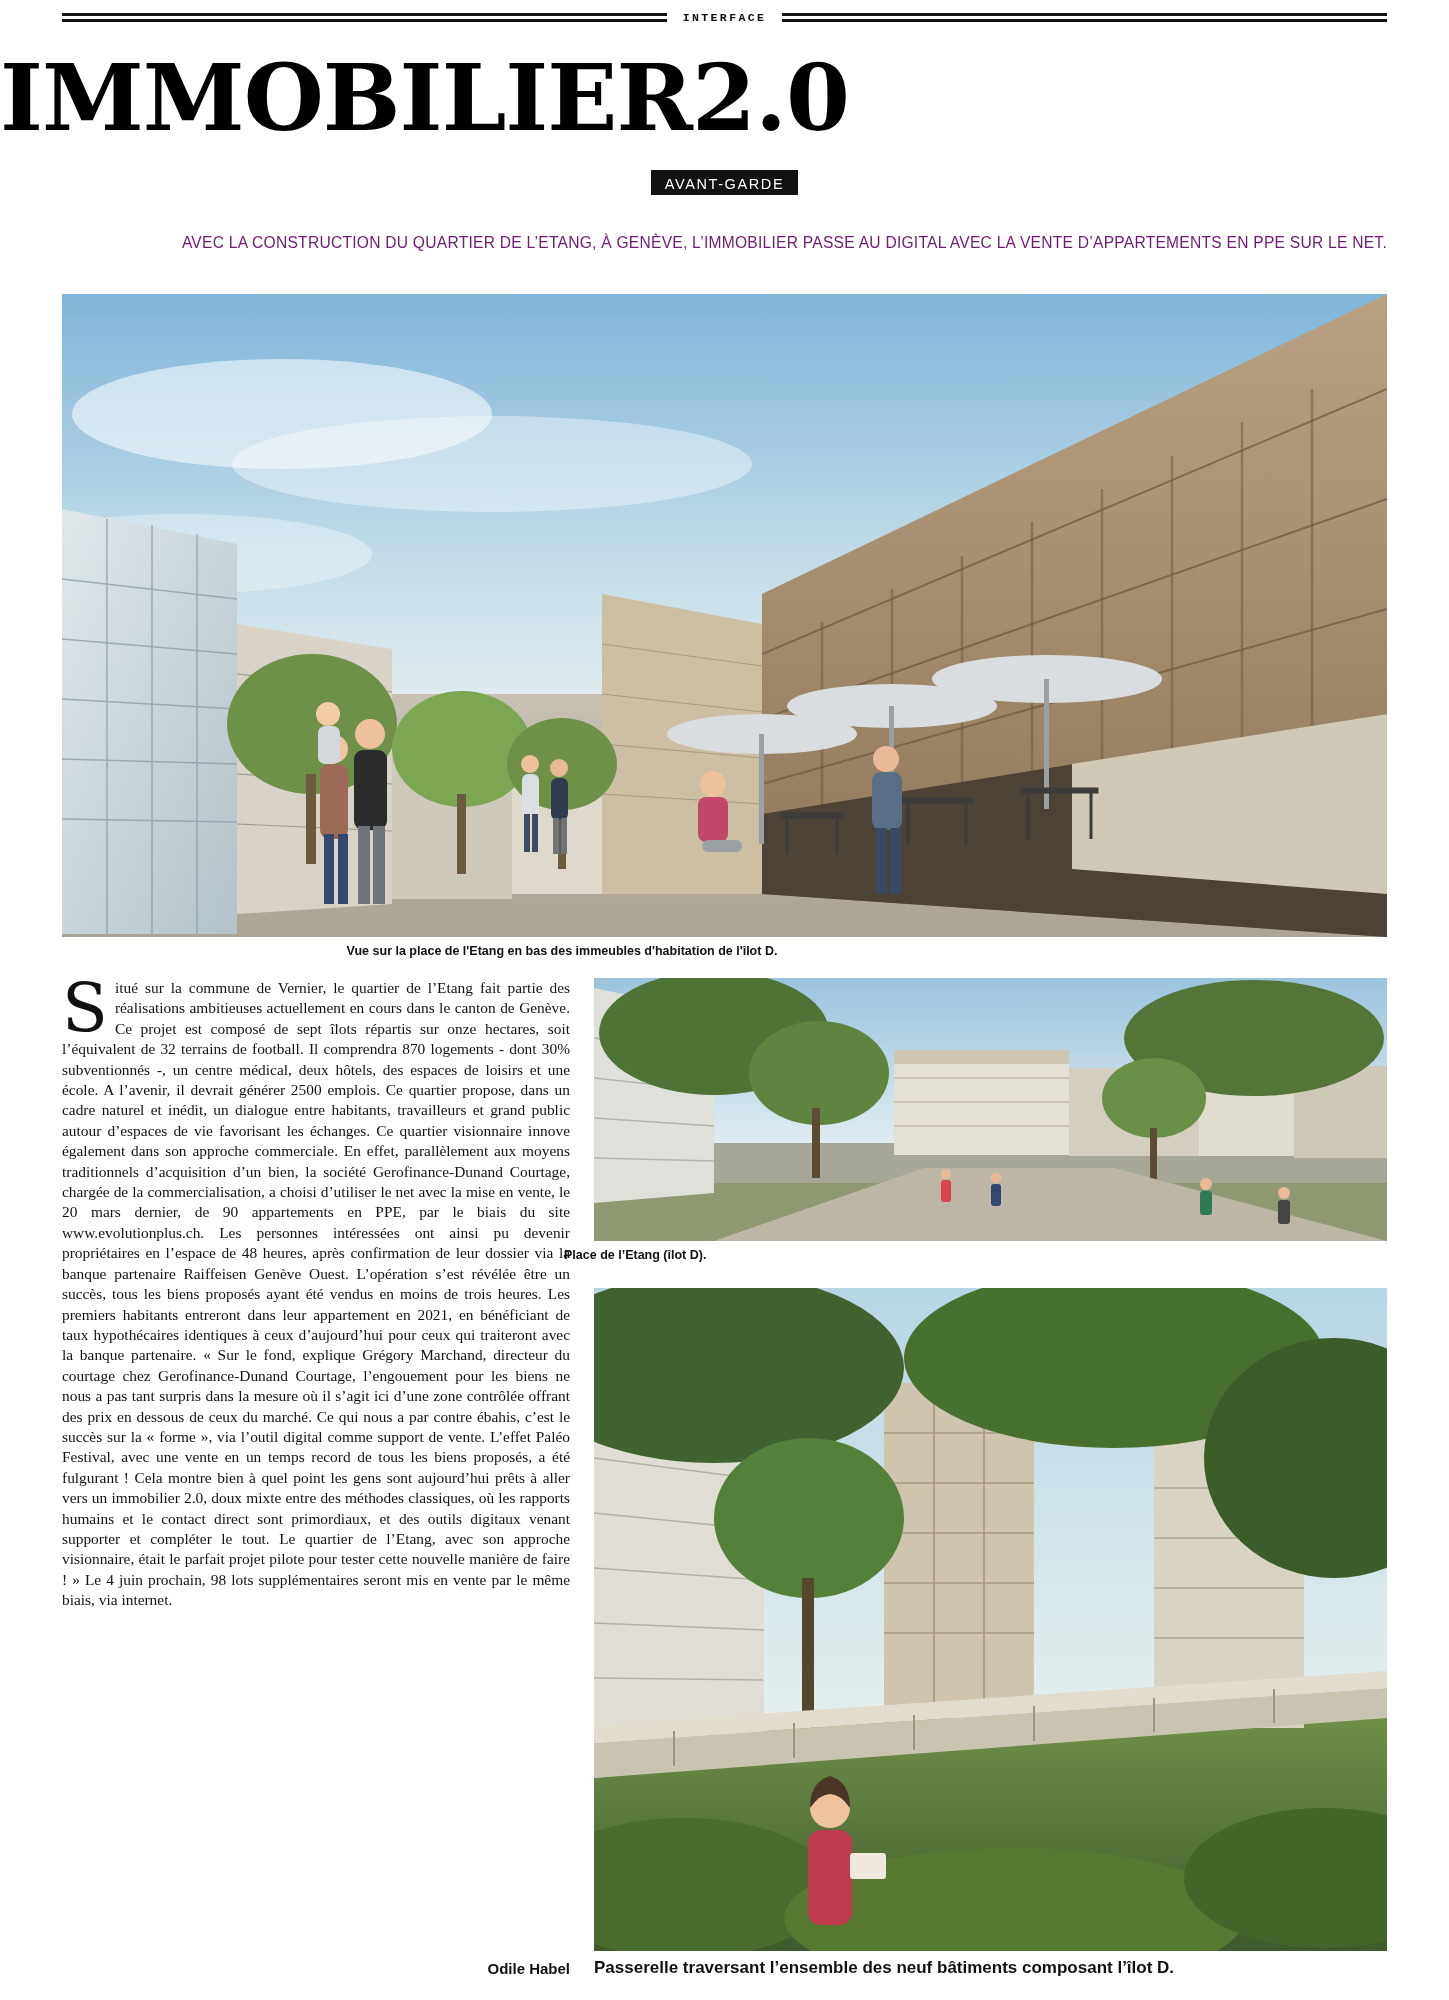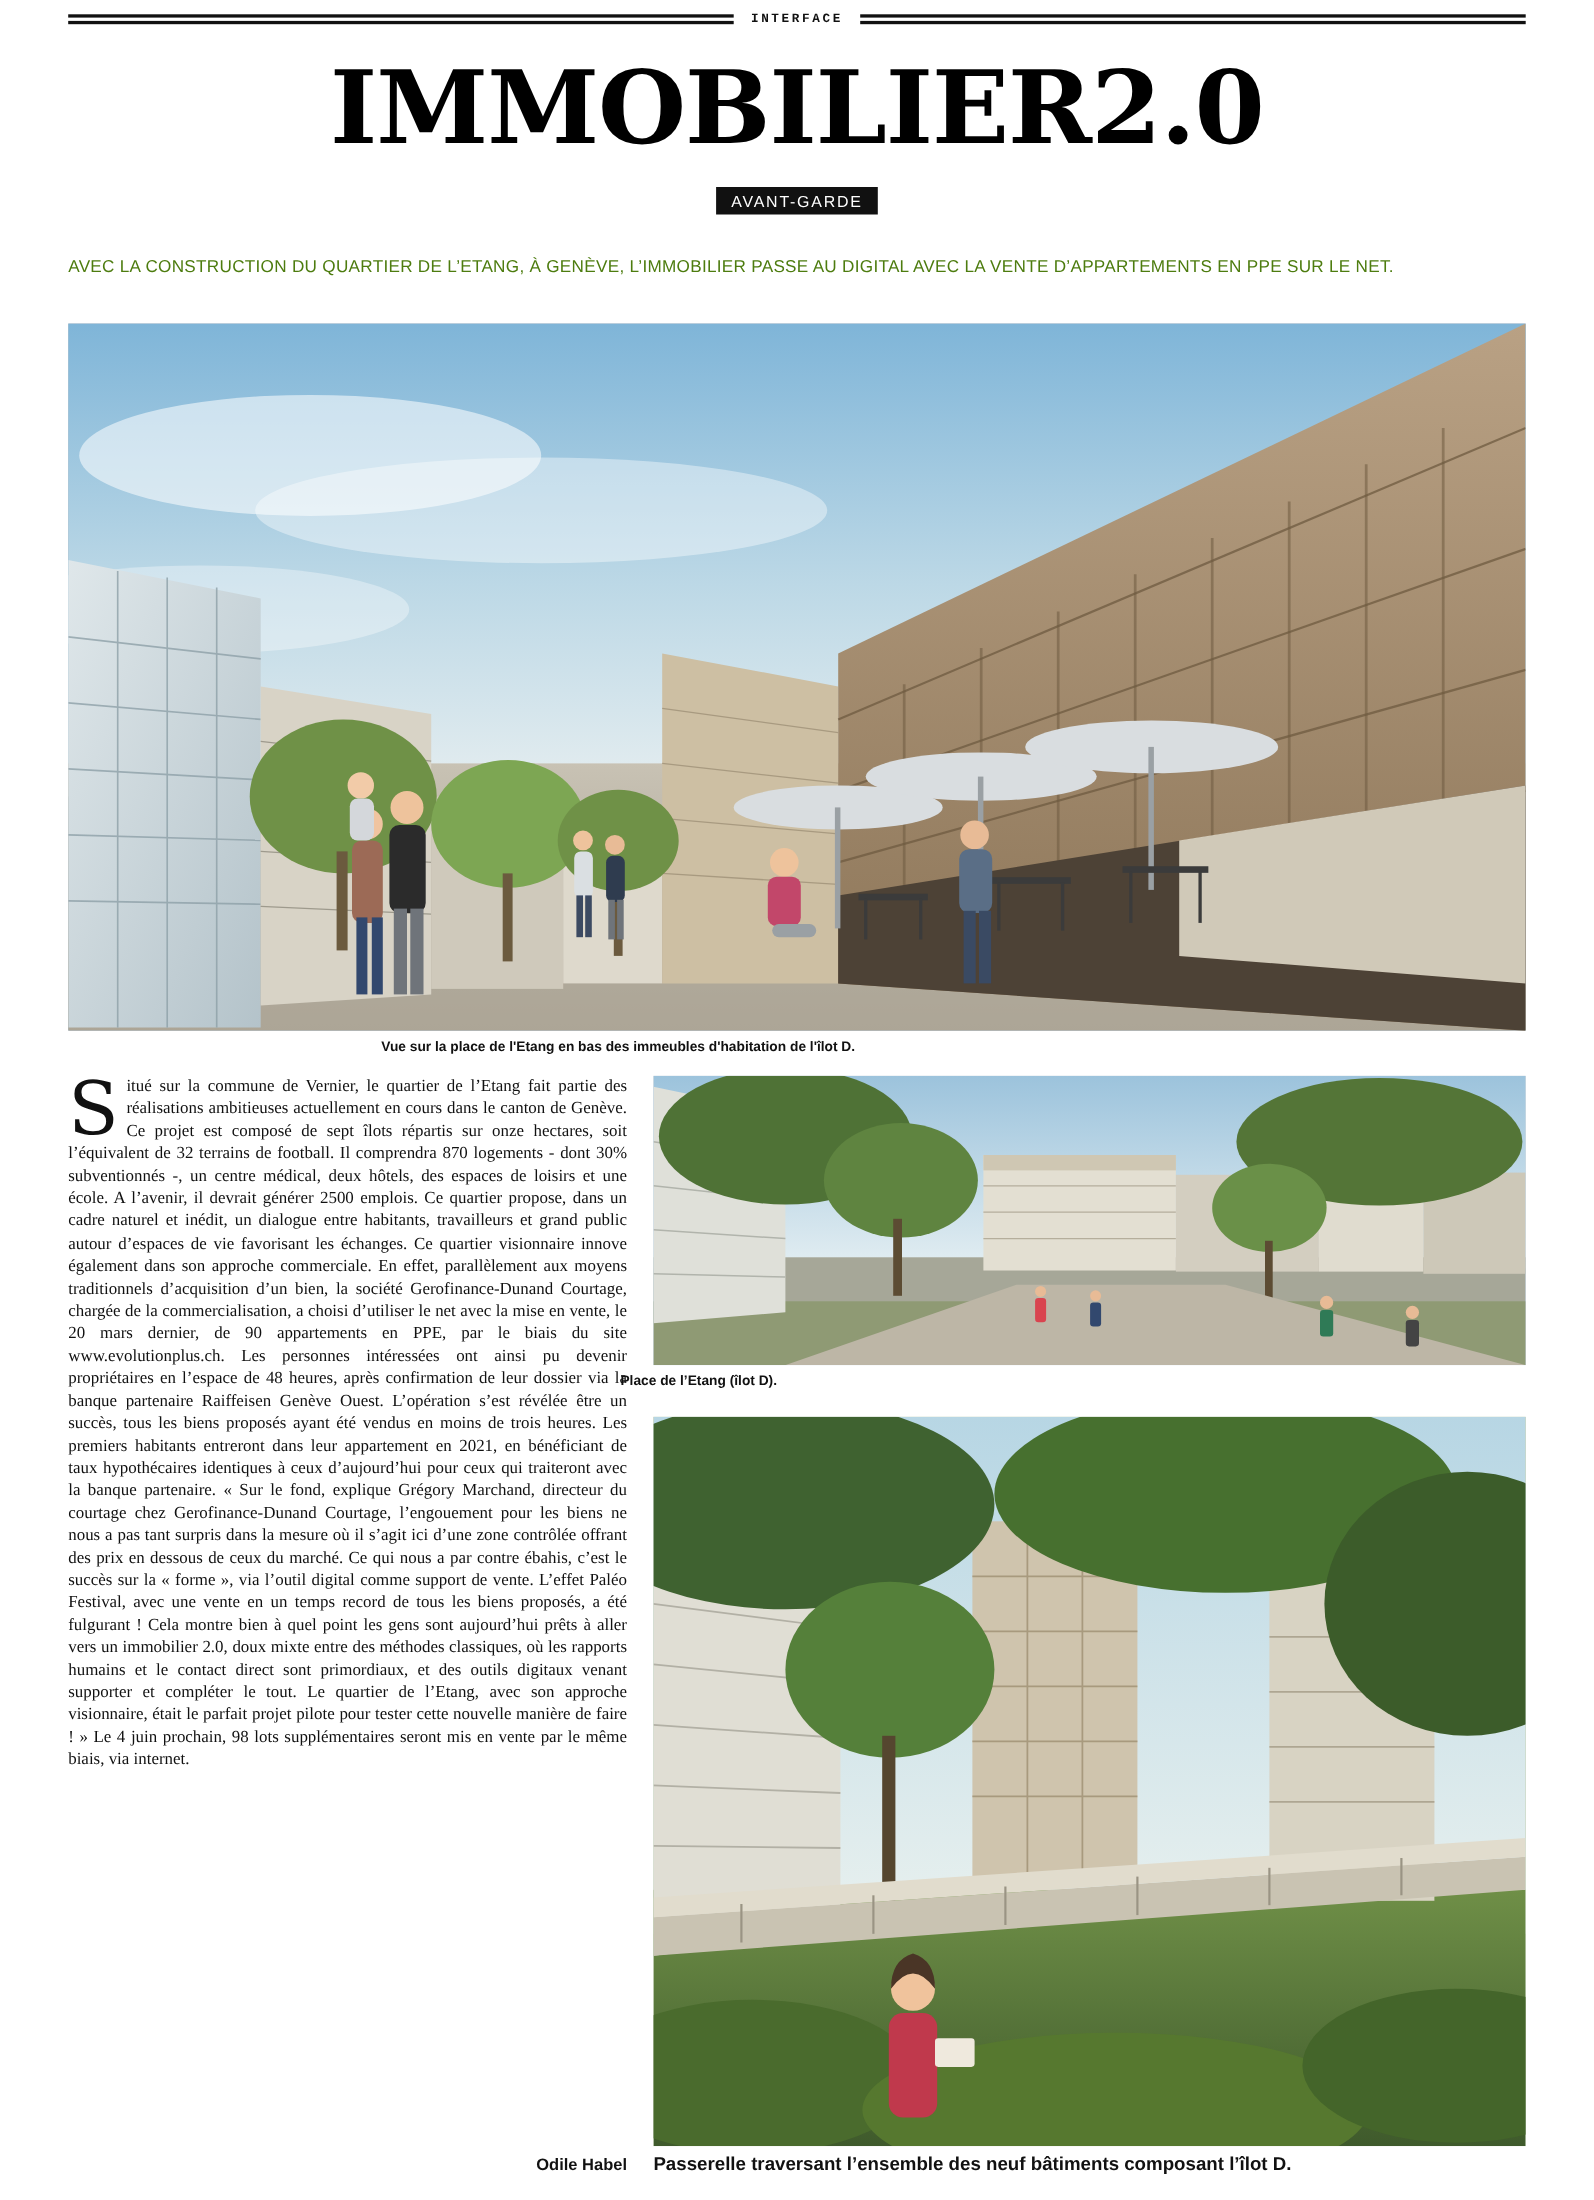--- a/index.html
+++ b/index.html
@@ -41,21 +41,21 @@
     white-space: nowrap;
     color: #111;
   }
 
   
   .title-wrap {
     position: absolute;
     left: 0;
     top: 52px;
     width: 1449px;
-    text-align: center;
+    text-align: left;
   }
   .title {
     font-family: "DejaVu Serif", serif;
     font-weight: bold;
     font-size: 92px;
     line-height: 1;
     letter-spacing: -1px;
     color: #000;
     display: inline-block;
   }
@@ -77,26 +77,26 @@
     letter-spacing: 1.6px;
     padding: 6px 14px 3px 14px;
   }
 
   
   .standfirst {
     position: absolute;
     left: 62px;
     top: 232px;
     width: 1325px;
-    text-align: left;
+    text-align: right;
     font-family: "Liberation Sans", sans-serif;
     font-size: 15.6px;
     letter-spacing: 0.25px;
     line-height: 1.45;
-    color: #4d7c0f;
+    color: #701a75;
   }
 
   
   .hero {
     position: absolute;
     left: 62px;
     top: 294px;
     width: 1325px;
     height: 643px;
     overflow: hidden;

